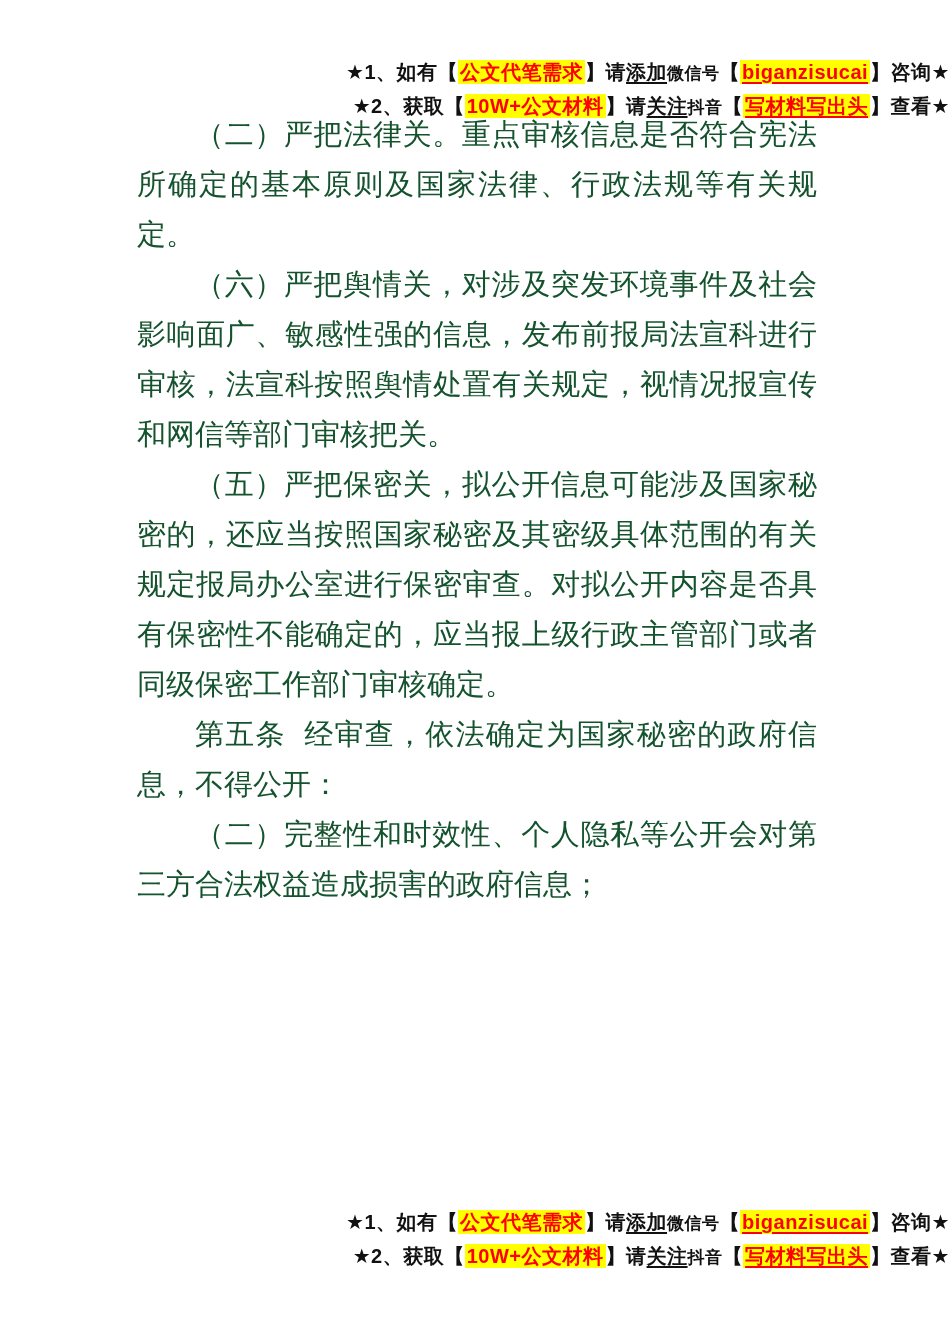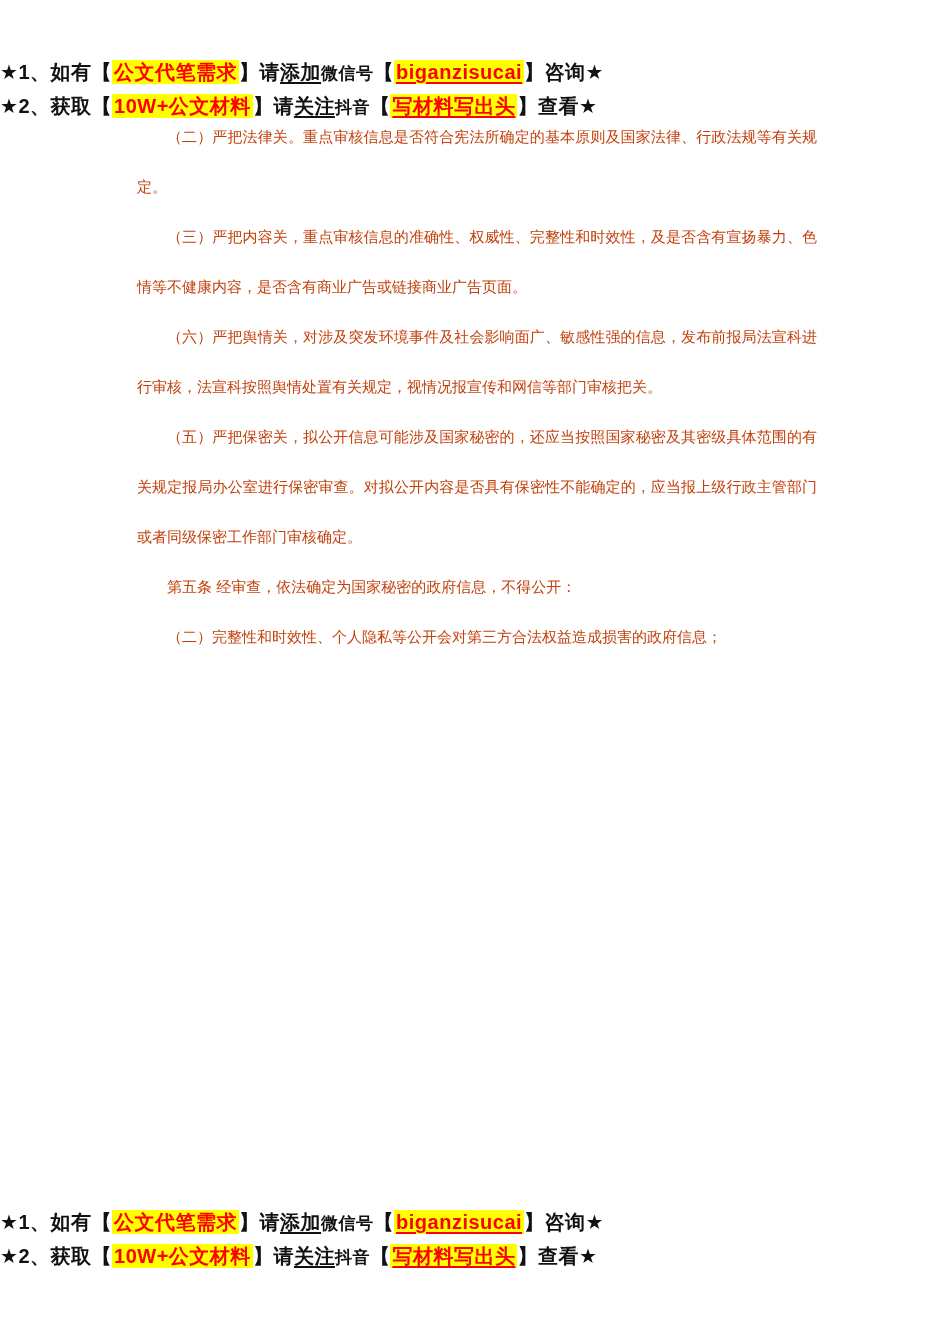--- a/index.html
+++ b/index.html
@@ -10,21 +10,21 @@
     overflow:hidden;
   }
   .page{
     position:relative;
     width:950px;height:1344px;
     background:#ffffff;
   }
   
   .promo{
     position:absolute;left:0;right:0;
-    text-align:left;
+    text-align:right;
     font-weight:bold;
     color:#111111;
     font-size:20px;
     line-height:32px;
     letter-spacing:0.5px;
     white-space:nowrap;
   }
   .promo-header{top:56px;}
   .promo-footer{top:1206px;}
   .seg-b{color:#111111;}
@@ -47,42 +47,42 @@
     text-decoration:underline;
     text-decoration-thickness:2px;
     text-underline-offset:3px;
   }
   
   .content{
     position:absolute;
     top:112px;
     left:137px;
     width:680px;
-    font-size:15px;
+    font-size:29px;
     line-height:50px;
-    color:#c2410c;
+    color:#14532d;
     text-align:justify;
+    font-family:Liberation Mono, monospace;
   }
   .content p{
     margin:0;
     text-indent:2em;
     word-break:break-all;
   }
 </style>
 </head>
 <body>
 
 <div class="page">
   <div class="promo promo-header" id="promo-header">
       <div class="promo-line"><span class="seg-b">★1、如有【</span><span class="seg-hl">公文代笔需求</span><span class="seg-b">】请</span><span class="seg-u">添加</span><span class="seg-sm">微信号</span><span class="seg-b">【</span><span class="seg-hlu">biganzisucai</span><span class="seg-b">】咨询★</span></div>
       <div class="promo-line"><span class="seg-b">★2、获取【</span><span class="seg-hl">10W+公文材料</span><span class="seg-b">】请</span><span class="seg-u">关注</span><span class="seg-sm">抖音</span><span class="seg-b">【</span><span class="seg-hlu">写材料写出头</span><span class="seg-b">】查看★</span></div>
     </div>
   <div class="content" id="document-content">
       <p>（二）严把法律关。重点审核信息是否符合宪法所确定的基本原则及国家法律、行政法规等有关规定。</p>
-      <p>（三）严把内容关，重点审核信息的准确性、权威性、完整性和时效性，及是否含有宣扬暴力、色情等不健康内容，是否含有商业广告或链接商业广告页面。</p>
       <p>（六）严把舆情关，对涉及突发环境事件及社会影响面广、敏感性强的信息，发布前报局法宣科进行审核，法宣科按照舆情处置有关规定，视情况报宣传和网信等部门审核把关。</p>
       <p>（五）严把保密关，拟公开信息可能涉及国家秘密的，还应当按照国家秘密及其密级具体范围的有关规定报局办公室进行保密审查。对拟公开内容是否具有保密性不能确定的，应当报上级行政主管部门或者同级保密工作部门审核确定。</p>
       <p>第五条 经审查，依法确定为国家秘密的政府信息，不得公开：</p>
       <p>（二）完整性和时效性、个人隐私等公开会对第三方合法权益造成损害的政府信息；</p>
     </div>
   <div class="promo promo-footer" id="promo-footer">
       <div class="promo-line"><span class="seg-b">★1、如有【</span><span class="seg-hl">公文代笔需求</span><span class="seg-b">】请</span><span class="seg-u">添加</span><span class="seg-sm">微信号</span><span class="seg-b">【</span><span class="seg-hlu">biganzisucai</span><span class="seg-b">】咨询★</span></div>
       <div class="promo-line"><span class="seg-b">★2、获取【</span><span class="seg-hl">10W+公文材料</span><span class="seg-b">】请</span><span class="seg-u">关注</span><span class="seg-sm">抖音</span><span class="seg-b">【</span><span class="seg-hlu">写材料写出头</span><span class="seg-b">】查看★</span></div>
     </div>
 </div>

